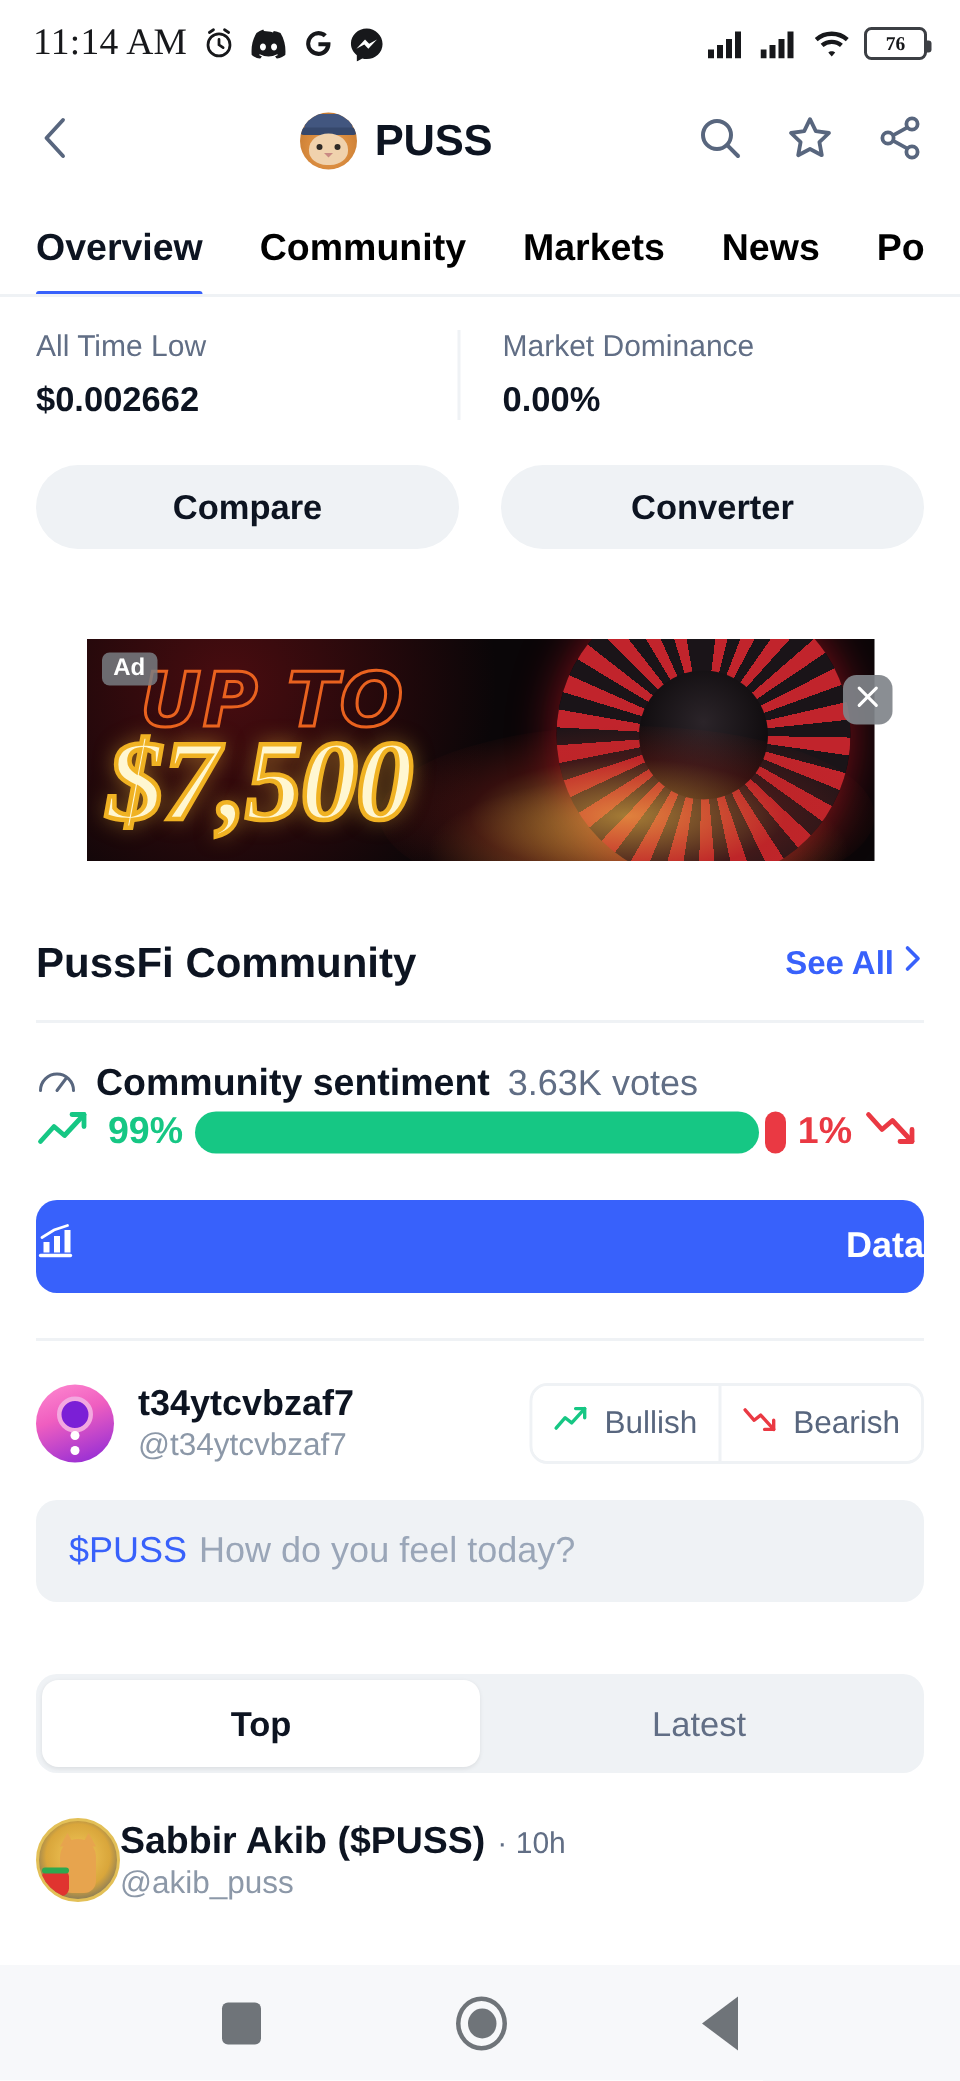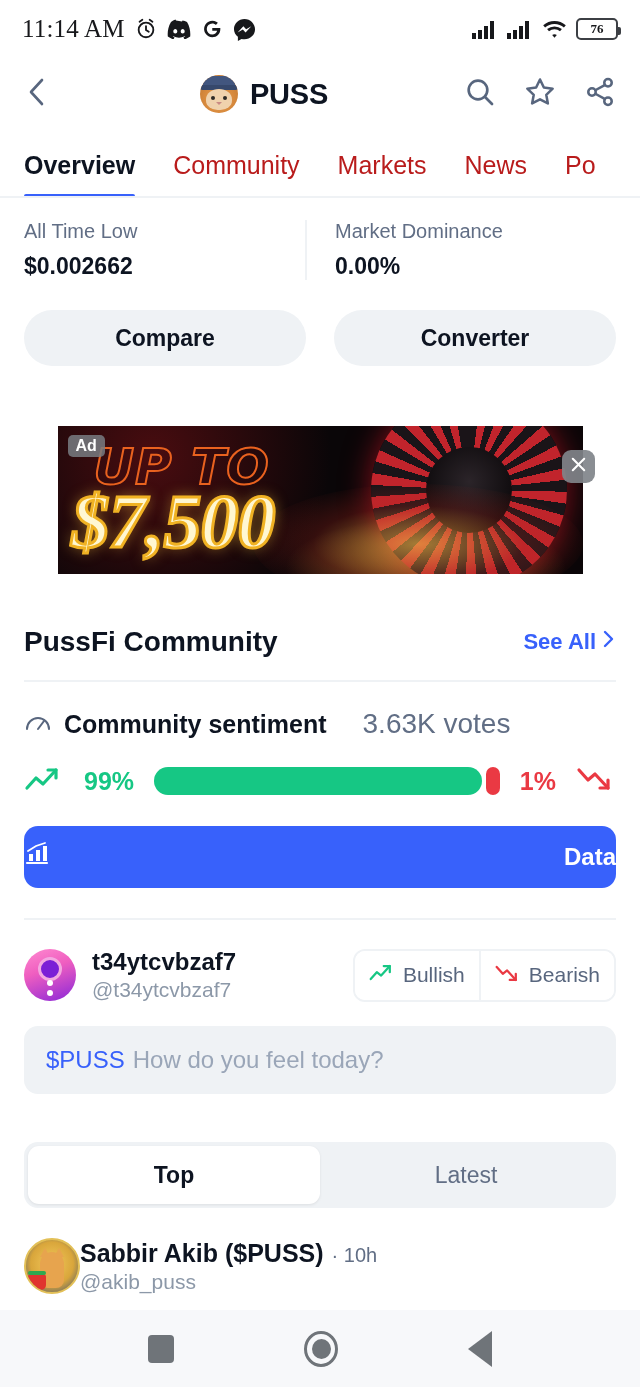--- a/index.html
+++ b/index.html
@@ -75,21 +75,21 @@
   .appbar-actions { display: flex; align-items: center; gap: 28px; }
 
   
   .tabs {
     display: flex; align-items: flex-end; gap: 38px;
     padding: 0 24px; height: 68px;
     border-bottom: 2px solid #eff2f5;
     overflow: hidden; white-space: nowrap;
   }
   .tab {
-    font-size: 25px; color: #b91c1c; font-weight: 400;
+    font-size: 25px; color: #000000; font-weight: 700;
     padding-bottom: 16px; position: relative; flex: 0 0 auto;
   }
   .tab.active { color: #0d1421; font-weight: 700; }
   .tab.active::after {
     content: ""; position: absolute; left: 0; right: 0; bottom: -2px;
     height: 4px; background: #3861fb; border-radius: 2px;
   }
 
   
   .stats {
@@ -181,22 +181,22 @@
   .see-all {
     margin-left: auto; display: flex; align-items: center; gap: 6px;
     font-size: 22px; font-weight: 600; color: #3861fb;
   }
   .divider { height: 2px; background: #eff2f5; margin: 22px 24px 0; }
 
   
   .sentiment { padding: 26px 24px 0; }
   .sent-head { display: flex; align-items: center; gap: 12px; }
   .sent-title { font-size: 25px; font-weight: 700; color: #0d1421; }
-  .sent-votes { font-size: 28px; color: #616e85; margin-left: 24px; }
-  .sent-bar-row { display: flex; align-items: center; gap: 20px; margin-top: 24px; }
+  .sent-votes { font-size: 24px; color: #616e85; }
+  .sent-bar-row { display: flex; align-items: center; gap: 8px; }
   .sent-pct-up { font-size: 25px; font-weight: 700; color: #16c784; }
   .sent-pct-down { font-size: 25px; font-weight: 700; color: #ea3943; }
   .bar-track { flex: 1; display: flex; align-items: center; gap: 4px; }
   .bar-green { height: 28px; background: #16c784; border-radius: 14px; }
   .bar-red { height: 28px; background: #ea3943; border-radius: 14px; }
 
   
   .data-btn {
     margin: 28px 24px 0; height: 62px; border-radius: 14px; background: #3861fb;
     display: flex; align-items: center; justify-content: space-between; gap: 12px;

